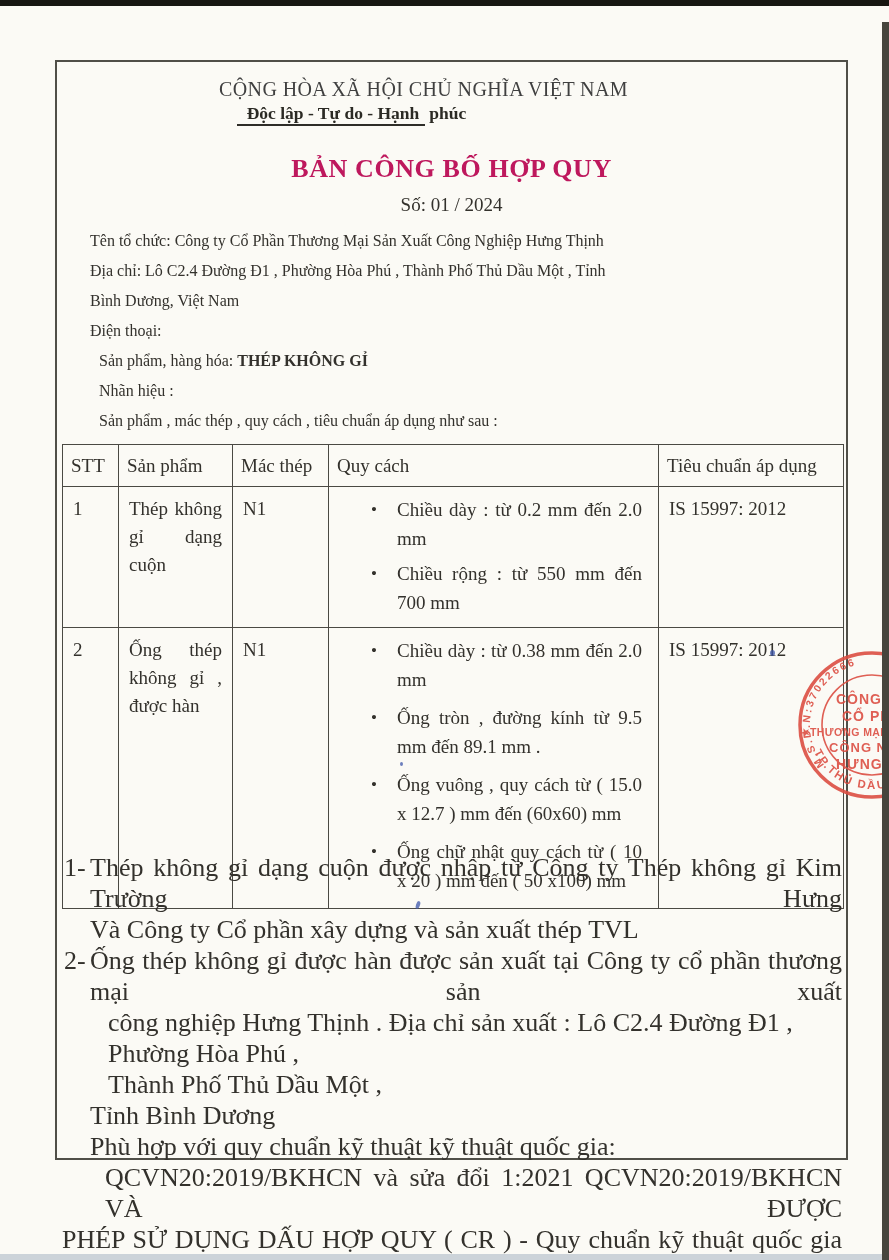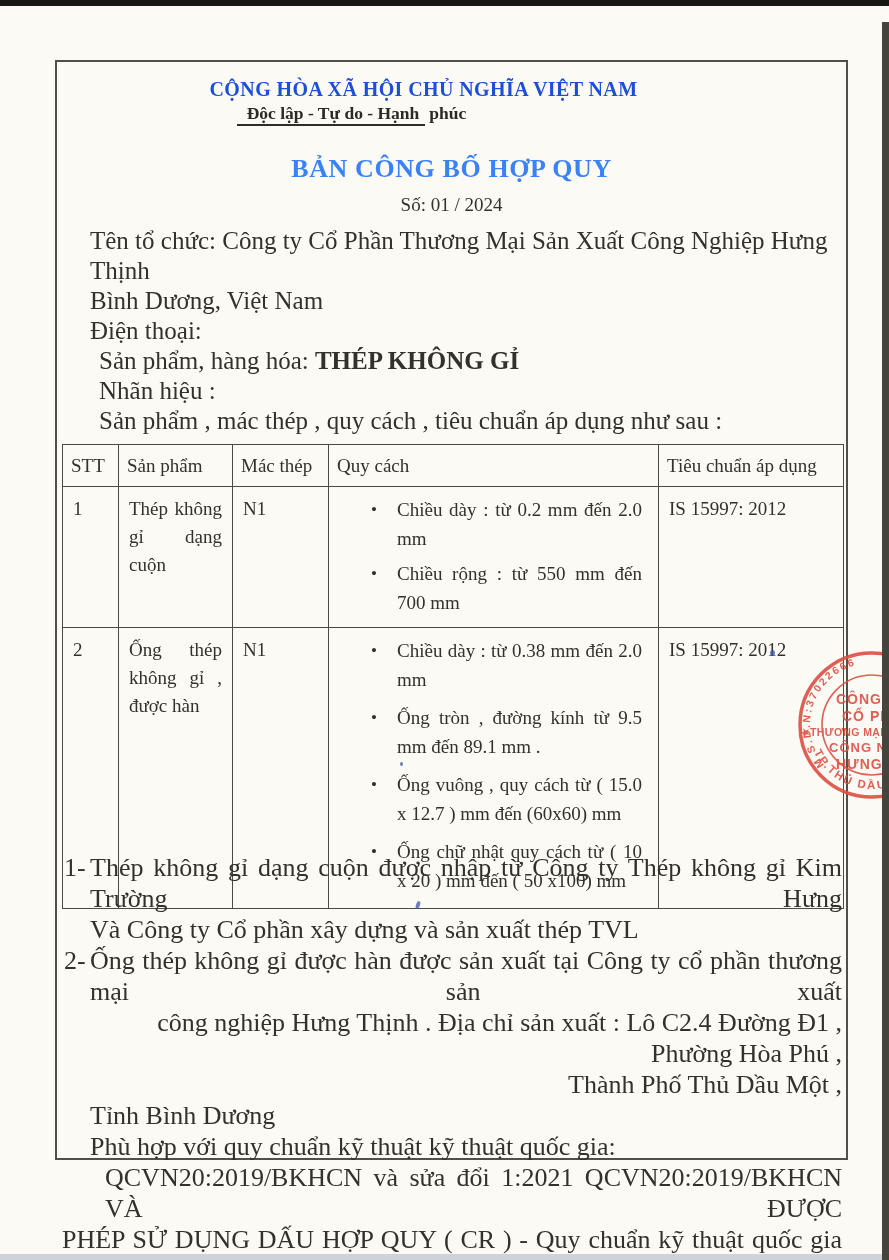--- a/index.html
+++ b/index.html
@@ -17,28 +17,28 @@
   .edge-right { position:absolute; right:0; top:22px; width:7px; height:1238px; background:#46453d; z-index:30; }
   .edge-bottom { position:absolute; left:0; top:1254px; width:883px; height:6px; background:#ccd3d9; z-index:29; }
 
   
   .frame {
     position:absolute; left:55px; top:60px; width:793px; height:1100px;
     border:2px solid #504f48;
   }
 
   .center-line { position:absolute; left:0; width:100%; text-align:center; }
-  .nat-title { top:16px; font-size:20px; font-weight:bold; letter-spacing:.4px; color:#1d4ed8; left:-28px; }
+  .nat-title { top:16px; font-size:20px; font-weight:normal; letter-spacing:.4px; color:#404040; left:-28px; }
   .motto { top:41px; font-size:17.5px; font-weight:bold; color:#2b2a24; left:-100px; }
   .motto .uline { border-bottom:2px solid #2e2d28; padding:0 6px 1px 10px; }
   .motto .tail { padding-left:4px; }
-  .doc-title { top:92px; font-size:26px; font-weight:bold; letter-spacing:.6px; color:#3b82f6; }
+  .doc-title { top:92px; font-size:26px; font-weight:bold; letter-spacing:.6px; color:#be185d; }
   .doc-number { top:132px; font-size:19px; }
 
-  .org { position:absolute; left:33px; top:164px; right:14px; font-size:25px; line-height:30px; }
+  .org { position:absolute; left:33px; top:164px; right:14px; font-size:16px; line-height:30px; }
   .org .indent { padding-left:9px; }
   .org .b { font-weight:bold; }
 
   table.products {
     position:absolute; left:5px; top:382px; width:781px;
     border-collapse:collapse; table-layout:fixed;
     font-size:19px;
   }
   table.products td {
     border:1.5px solid #4a4943;
@@ -51,21 +51,21 @@
   table.products tr.r1 td { height:97px; }
   table.products tr.r2 td { height:235px; }
   td.prod { text-align:justify; padding-left:11px; padding-right:13px; }
   ul.specs { margin:0; padding:0 6px 0 58px; list-style:none; }
   ul.specs li { position:relative; text-align:justify; line-height:29px; margin-bottom:9px; }
   ul.specs li::before { content:"•"; position:absolute; left:-26px; top:0; font-size:17px; }
   tr.r1 ul.specs li { margin-bottom:6px; }
 
   .notes { position:absolute; left:5px; top:790px; width:780px; font-size:26px; line-height:31px; }
   .nline { padding-left:28px; }
-  .nline.ind { padding-left:46px;text-align:right; }
+  .nline.ind { padding-left:46px; }
   .just { text-align:justify; text-align-last:justify; }
   .num { display:inline-block; min-width:26px; margin-left:-26px; }
   .reg1 { padding-left:43px; }
   .reg2 { padding-left:0; }
 
   
   .stamp { position:absolute; left:792px; top:645px; width:160px; height:160px; opacity:.9; z-index:10; }
   .stamp text { font-family:"Liberation Sans","DejaVu Sans",sans-serif; font-weight:bold; }
 
   .speck { position:absolute; border-radius:50%; background:#3c55a9; opacity:.75; }
@@ -86,20 +86,21 @@
 
   <div class="center-line motto">
     <span class="uline">Độc lập - Tự do - Hạnh</span><span class="tail">phúc</span>
   </div>
 
   <div class="center-line doc-title">BẢN CÔNG BỐ HỢP QUY</div>
   <div class="center-line doc-number">Số: 01 / 2024</div>
 
   <div class="org">
     <div>Tên tổ chức: Công ty Cổ Phần Thương Mại Sản Xuất Công Nghiệp Hưng Thịnh</div>
+    <div>Địa chỉ: Lô C2.4 Đường Đ1 , Phường Hòa Phú , Thành Phố Thủ Dầu Một , Tỉnh</div>
     <div>Bình Dương, Việt Nam</div>
     <div>Điện thoại:</div>
     <div class="indent"><span>Sản phẩm, hàng hóa: </span><span class="b">THÉP KHÔNG GỈ</span></div>
     <div class="indent">Nhãn hiệu :</div>
     <div class="indent">Sản phẩm , mác thép , quy cách , tiêu chuẩn áp dụng như sau :</div>
   </div>
 
   <table class="products">
     <colgroup>
         <col style="width:56px">

